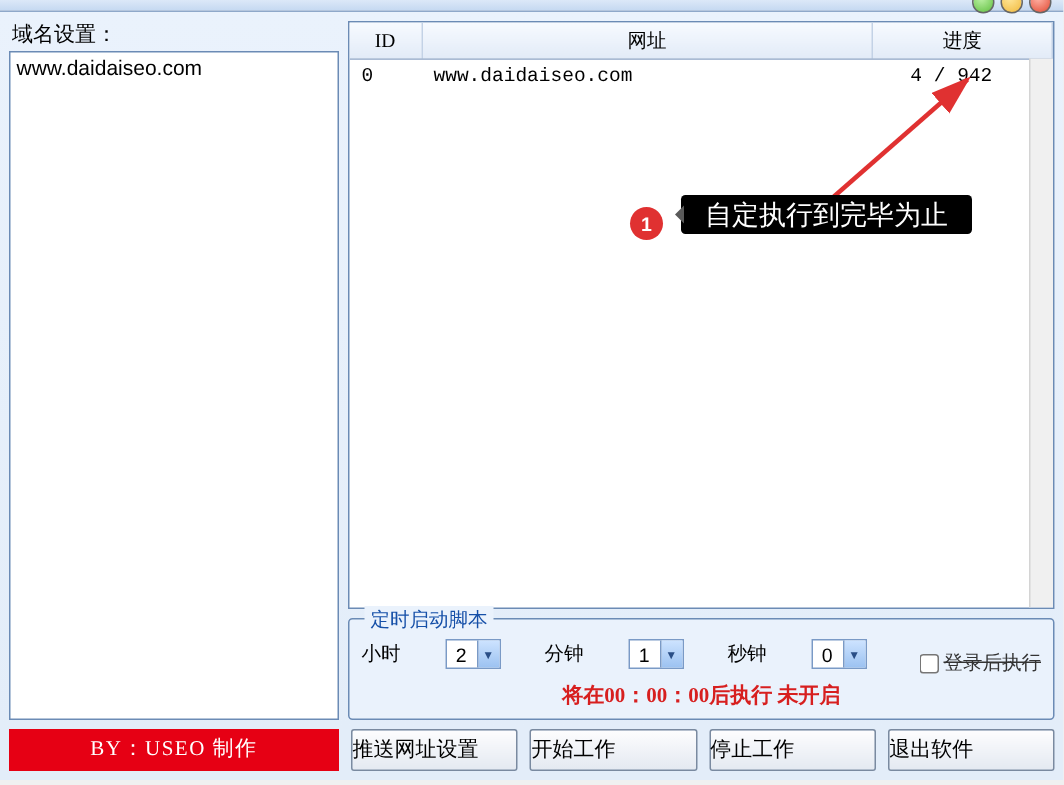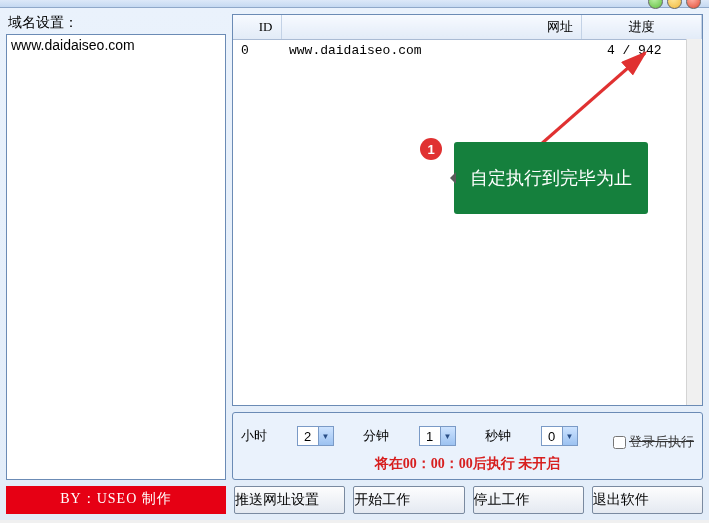--- a/index.html
+++ b/index.html
@@ -62,21 +62,21 @@
     border: 1px solid #6b8bb5;
     background: #fff;
     position: relative;
     overflow: hidden;
   }
   table { width: 100%; border-collapse: collapse; font-size: 13px; }
   thead th {
     background: linear-gradient(#f7faff, #e2ebf7);
     border-right: 1px solid #c3d2e6;
     border-bottom: 1px solid #aabbd4;
-    text-align: right;
+    text-align: center;
     padding: 3px 8px;
     font-weight: normal;
     font-family: SimSun, serif;
   }
   thead th:last-child { text-align: center; margin-top: 20px; }
   tbody td {
     padding: 3px 8px;
     font-family: "Courier New", monospace;
     font-size: 13px;
   }
@@ -180,24 +180,24 @@
     width: 22px; height: 22px;
     border-radius: 50%;
     background: #e03131;
     color: #fff;
     font-size: 13px;
     display: flex; align-items: center; justify-content: center;
     font-weight: bold;
   }
   .tooltip {
     position: absolute;
-    left: 34px; top: 12px;
-    background: #15803d;
+    left: 34px; top: 0;
+    background: #000000;
     color: #fff;
-    padding: 24px 16px;
+    padding: 1px 16px;
     font-size: 18px;
     border-radius: 3px;
     white-space: nowrap;
     font-family: "Microsoft YaHei", sans-serif;
   }
   .tooltip::before {
     content: "";
     position: absolute;
     left: -10px; top: 50%;
     transform: translateY(-50%);
@@ -243,20 +243,21 @@
             <td>0</td>
             <td>www.daidaiseo.com</td>
             <td class="progress">4 / 942</td>
           </tr>
         </tbody>
       </table>
       <div class="scrollbar-stub"></div>
     </div>
 
     <div class="timed-group">
+      <div class="timed-legend">定时启动脚本</div>
       <div class="timed-row1">
         <span>小时</span>
         <span class="spinner">
           <input value="2" style="">
           <span class="arrow">▼</span>
         </span>
         <span>分钟</span>
         <span class="spinner">
           <input value="1" style="">
           <span class="arrow">▼</span>

